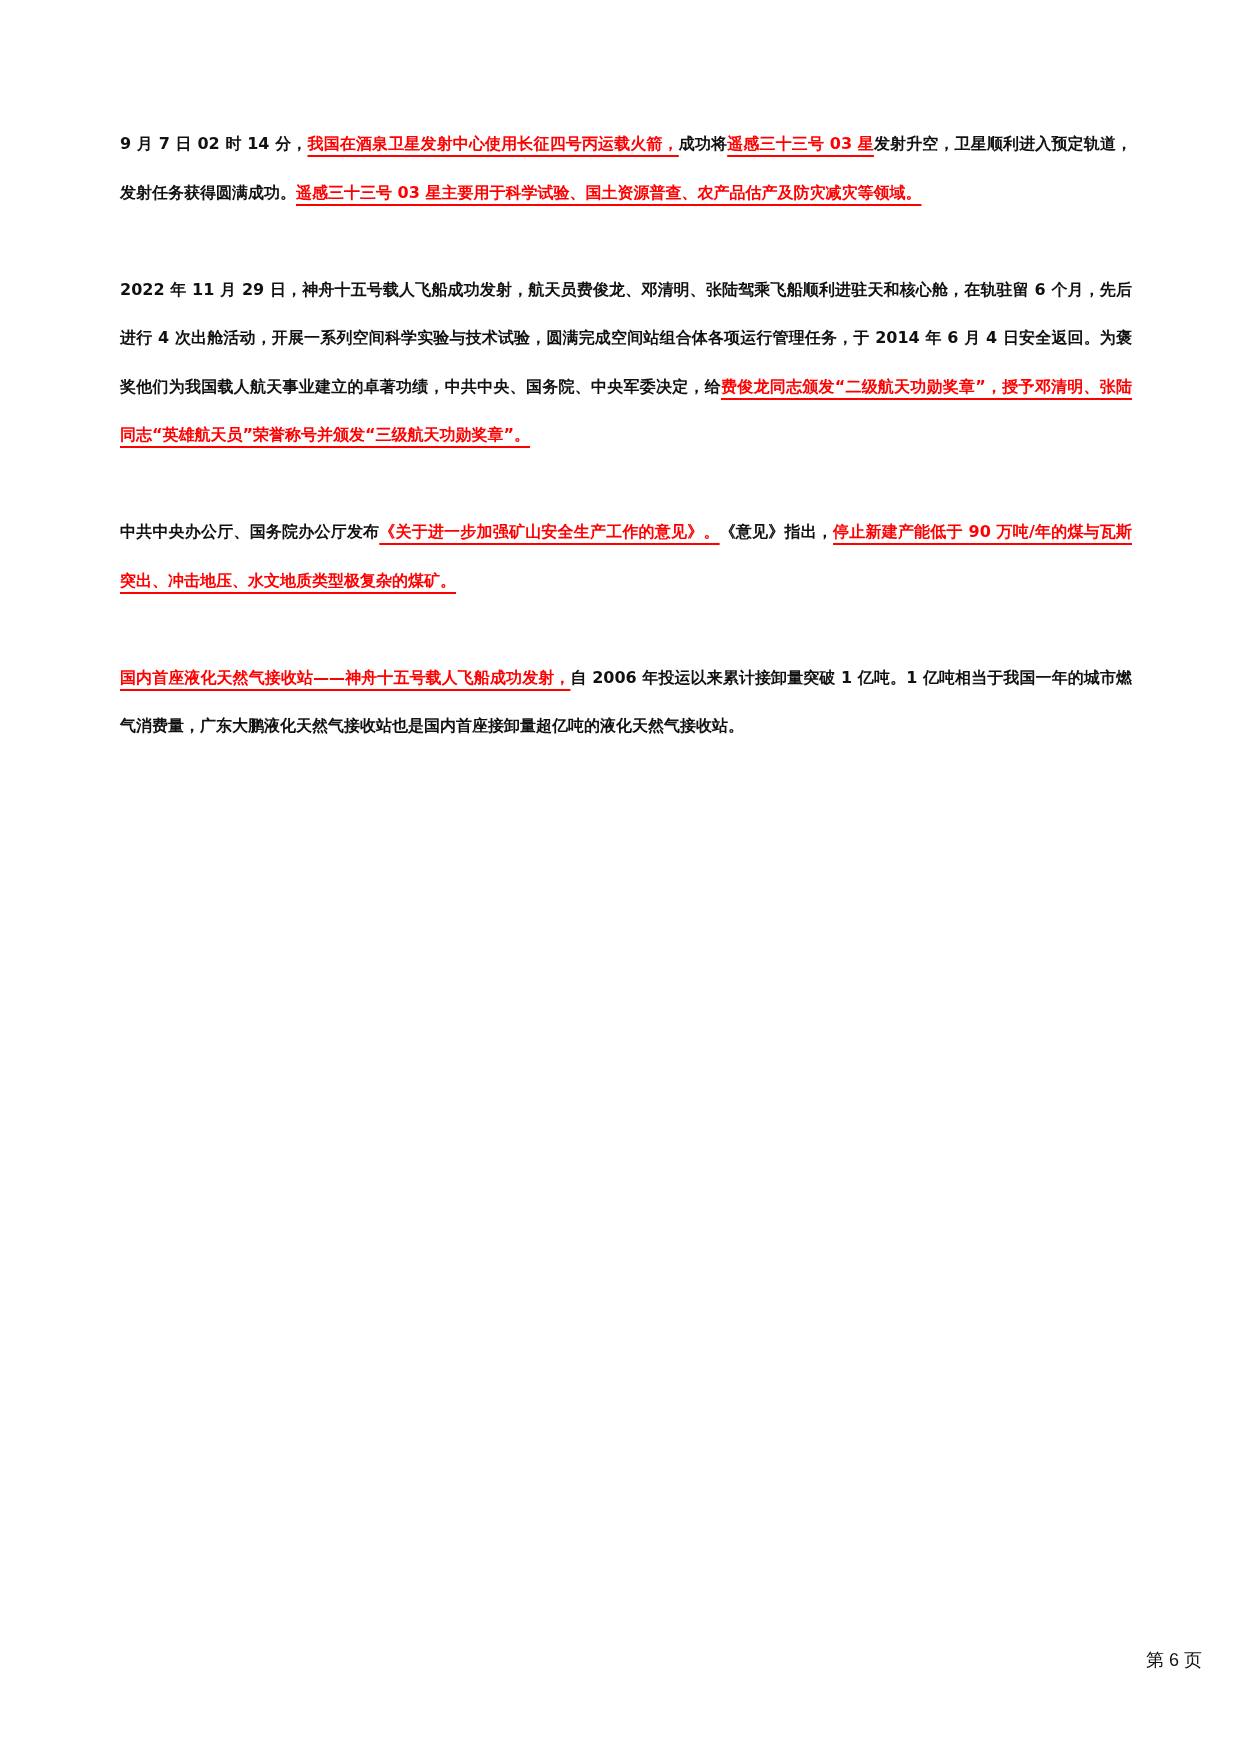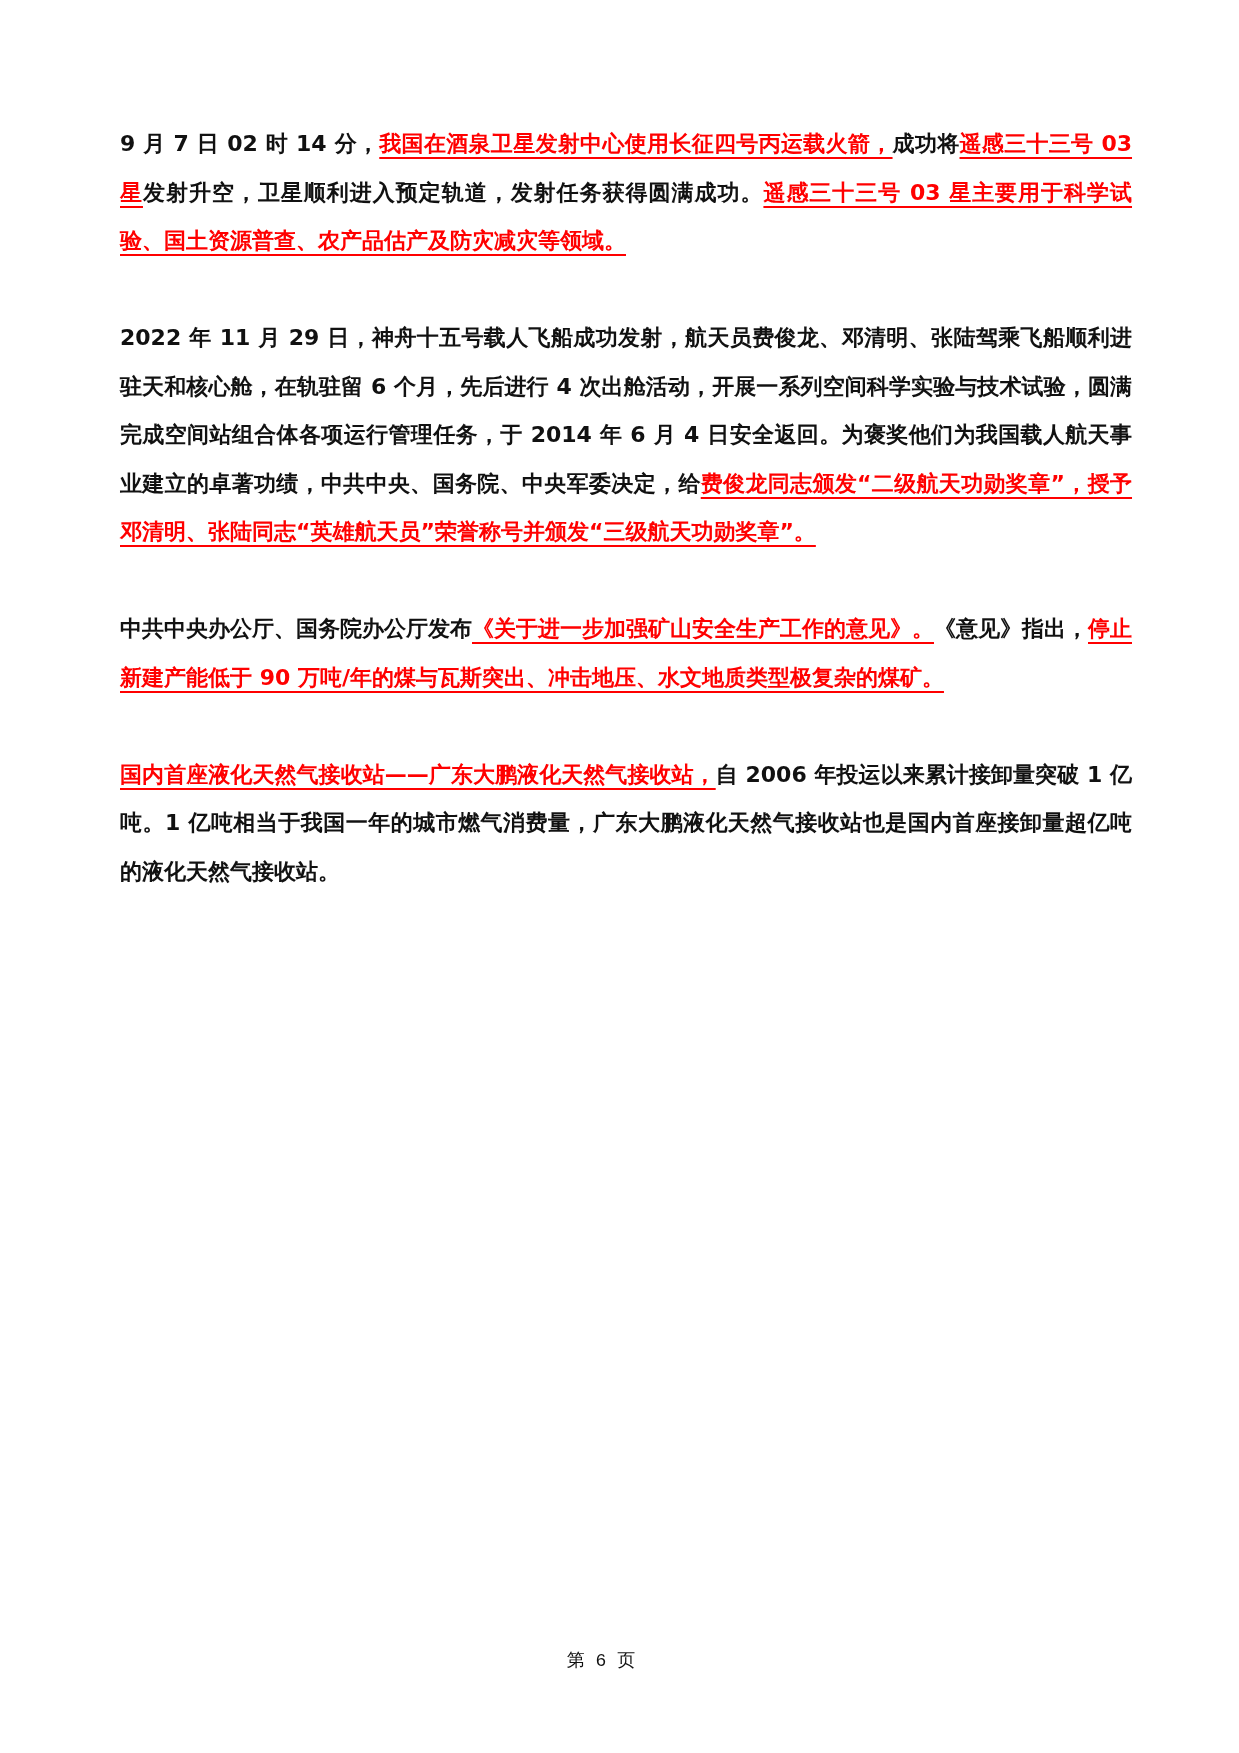--- a/index.html
+++ b/index.html
@@ -1,40 +1,40 @@
 <!DOCTYPE html>
 <html><head>
 <meta charset="utf-8">
 <style>
   html, body { margin: 0; padding: 0; background: #ffffff; }
   body { width: 1239px; height: 1753px; position: relative; overflow: hidden; }
   .page {
     position: absolute; left: 120px; top: 120px; width: 1012px;
     font-family: "DejaVu Sans", "Liberation Sans", sans-serif;
-    font-weight: bold; font-size: 22px; line-height: 48.5px; color: #111111;
+    font-weight: bold; font-size: 16px; line-height: 48.5px; color: #111111;
     text-align: justify;
   }
   .para { margin: 0 0 48.5px 0; }
   .hl { color: #ff0000; text-decoration: underline; text-decoration-color: #ff0000; text-decoration-thickness: 2px; text-underline-offset: 6px; }
   .footer {
-    position: absolute; left: 0; width: 1202px; top: 1648px; text-align: center;
-    font-family: Liberation Mono, monospace; font-size: 18px; color: #111111;
+    position: absolute; left: 0; width: 1202px; top: 1648px; text-align: right;
+    font-family: Liberation Sans, sans-serif; font-size: 18px; color: #111111;
   }
 </style>
 </head>
 <body>
 
 <div class="page">
   <p class="para">
     <span>9 月 7 日 02 时 14 分，</span><span class="hl">我国在酒泉卫星发射中心使用长征四号丙运载火箭，</span><span>成功将</span><span class="hl">遥感三十三号 03 星</span><span>发射升空，卫星顺利进入预定轨道，发射任务获得圆满成功。</span><span class="hl">遥感三十三号 03 星主要用于科学试验、国土资源普查、农产品估产及防灾减灾等领域。</span>
   </p>
   <p class="para">
     <span>2022 年 11 月 29 日，神舟十五号载人飞船成功发射，航天员费俊龙、邓清明、张陆驾乘飞船顺利进驻天和核心舱，在轨驻留 6 个月，先后进行 4 次出舱活动，开展一系列空间科学实验与技术试验，圆满完成空间站组合体各项运行管理任务，于 2014 年 6 月 4 日安全返回。为褒奖他们为我国载人航天事业建立的卓著功绩，中共中央、国务院、中央军委决定，给</span><span class="hl">费俊龙同志颁发“二级航天功勋奖章”，授予邓清明、张陆同志“英雄航天员”荣誉称号并颁发“三级航天功勋奖章”。</span>
   </p>
   <p class="para">
     <span>中共中央办公厅、国务院办公厅发布</span><span class="hl">《关于进一步加强矿山安全生产工作的意见》。</span><span>《意见》指出，</span><span class="hl">停止新建产能低于 90 万吨/年的煤与瓦斯突出、冲击地压、水文地质类型极复杂的煤矿。</span>
   </p>
   <p class="para">
-    <span class="hl">国内首座液化天然气接收站——广东大鹏液化天然气接收站，</span><span>自 2006 年投运以来累计接卸量突破 1 亿吨。1 亿吨相当于我国一年的城市燃气消费量，广东大鹏液化天然气接收站也是国内首座接卸量超亿吨的液化天然气接收站。</span>
+    <span class="hl">国内首座液化天然气接收站——神舟十五号载人飞船成功发射，</span><span>自 2006 年投运以来累计接卸量突破 1 亿吨。1 亿吨相当于我国一年的城市燃气消费量，广东大鹏液化天然气接收站也是国内首座接卸量超亿吨的液化天然气接收站。</span>
   </p>
 </div>
 
 <div class="footer">第 6 页</div>
 
 </body></html>

